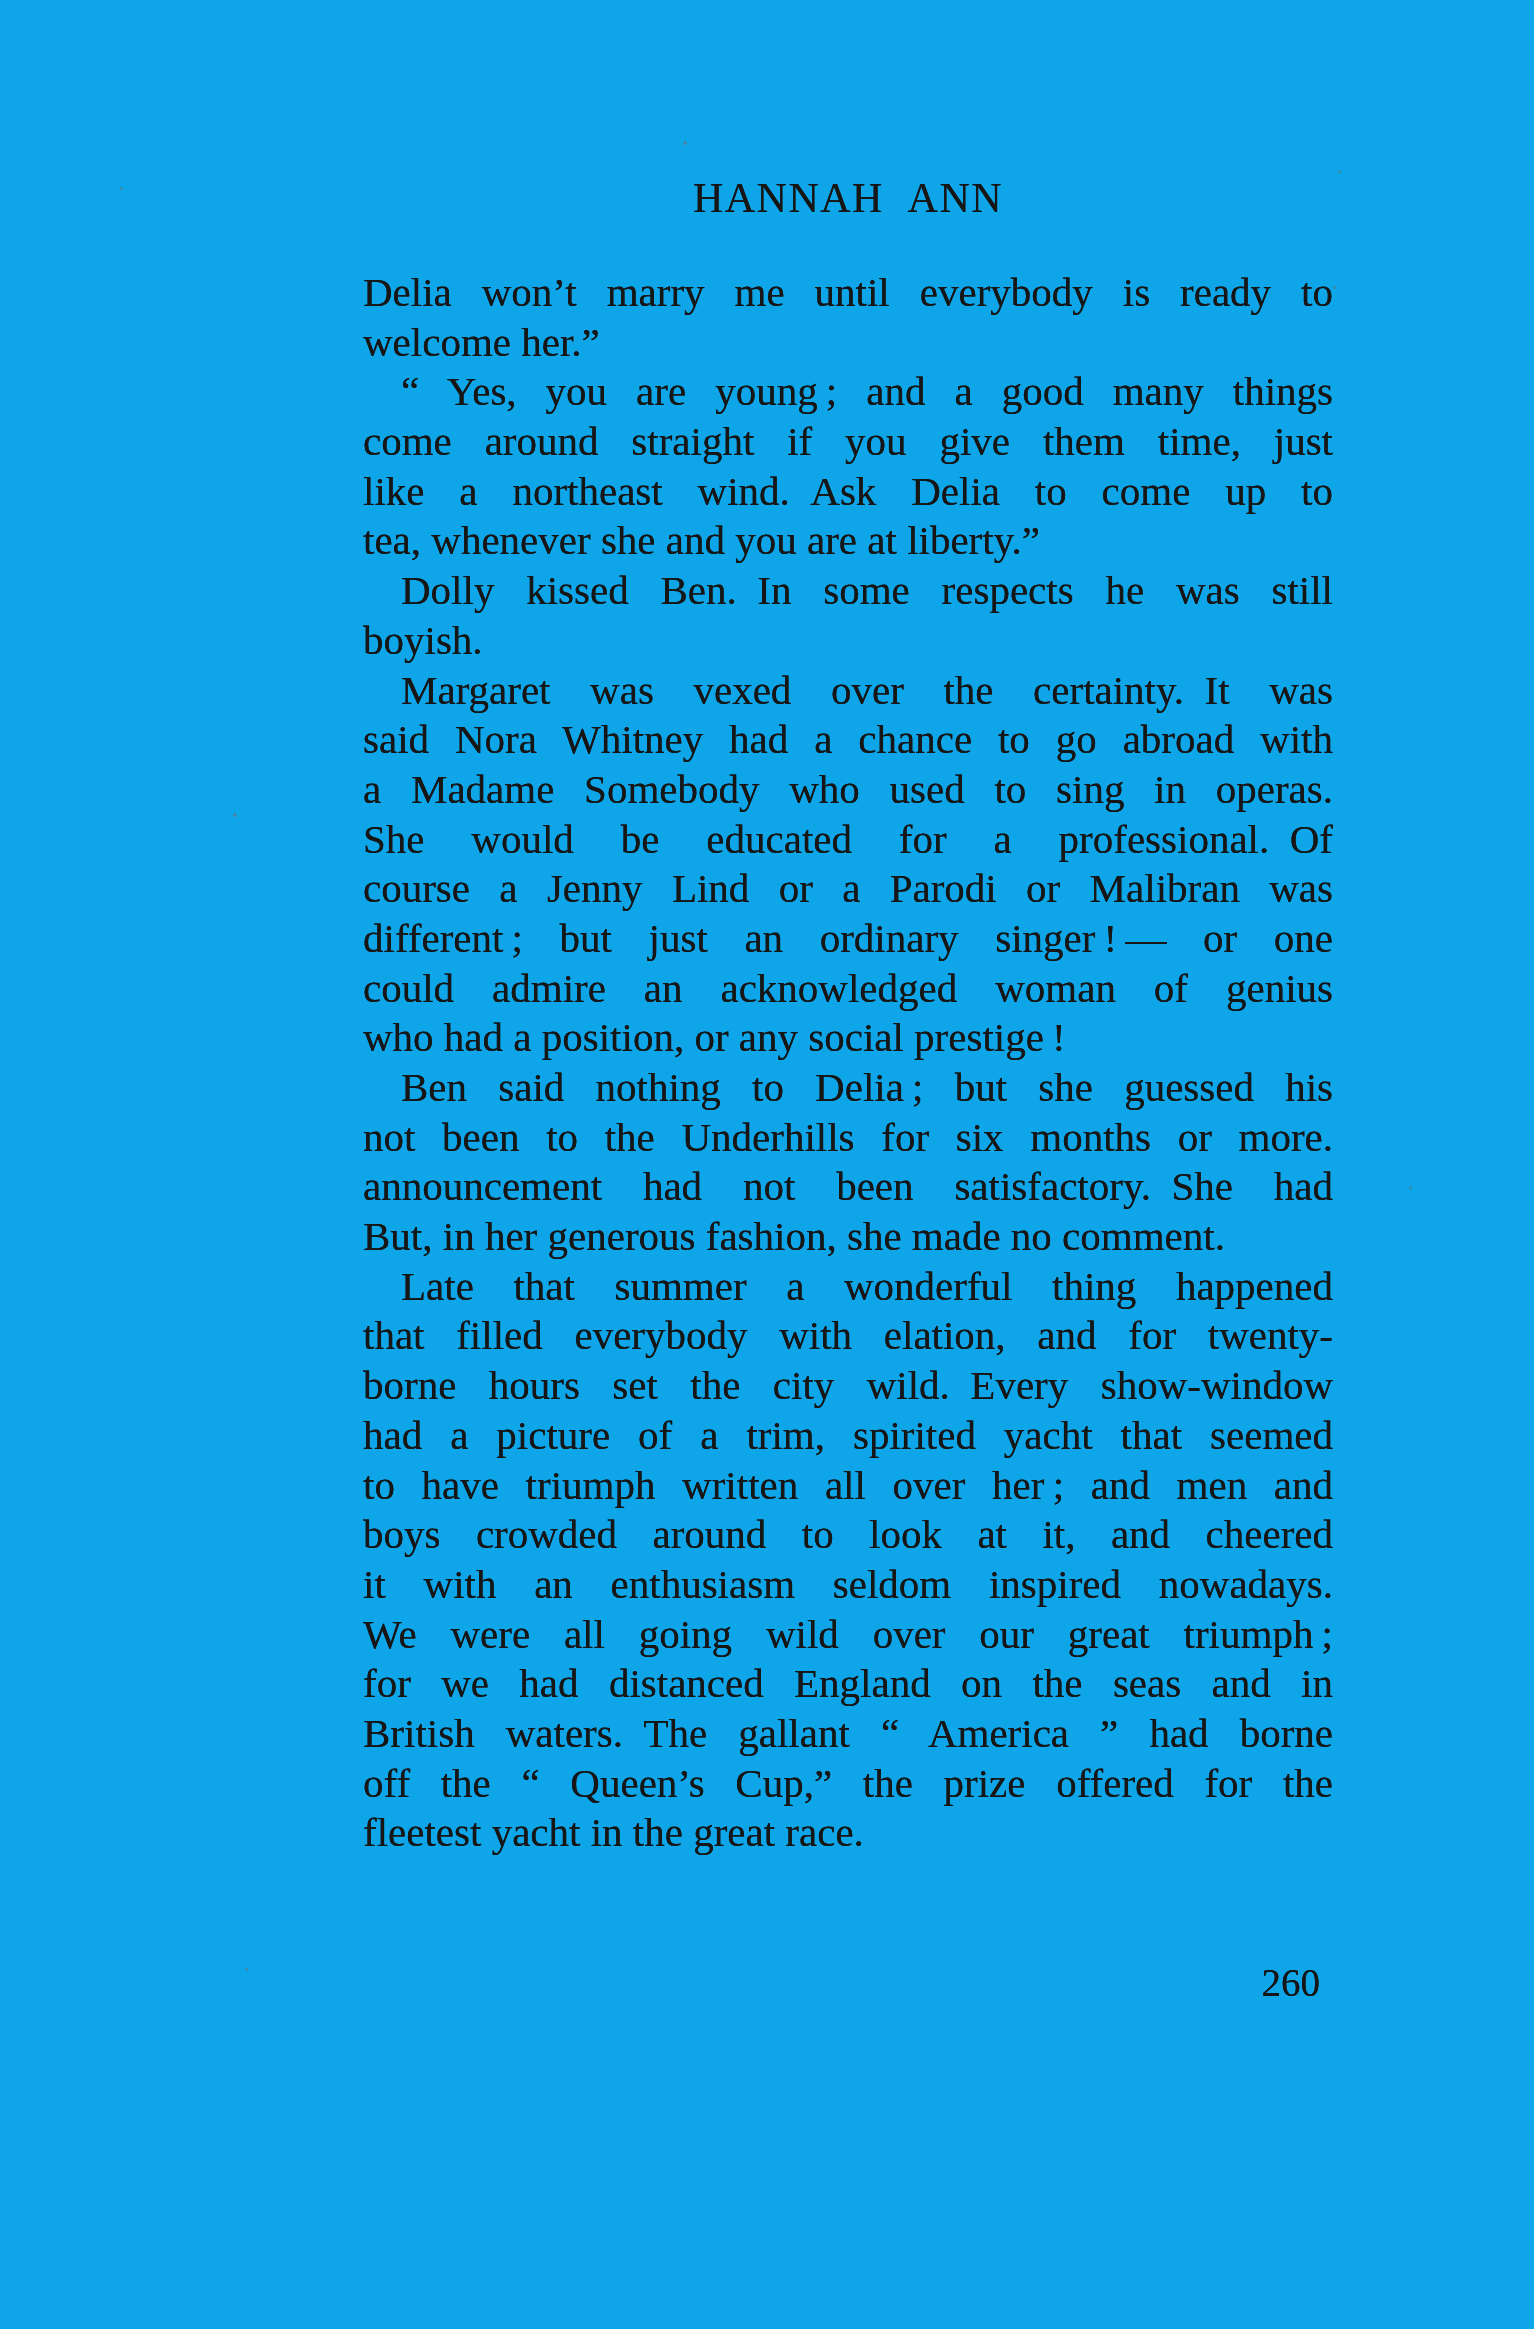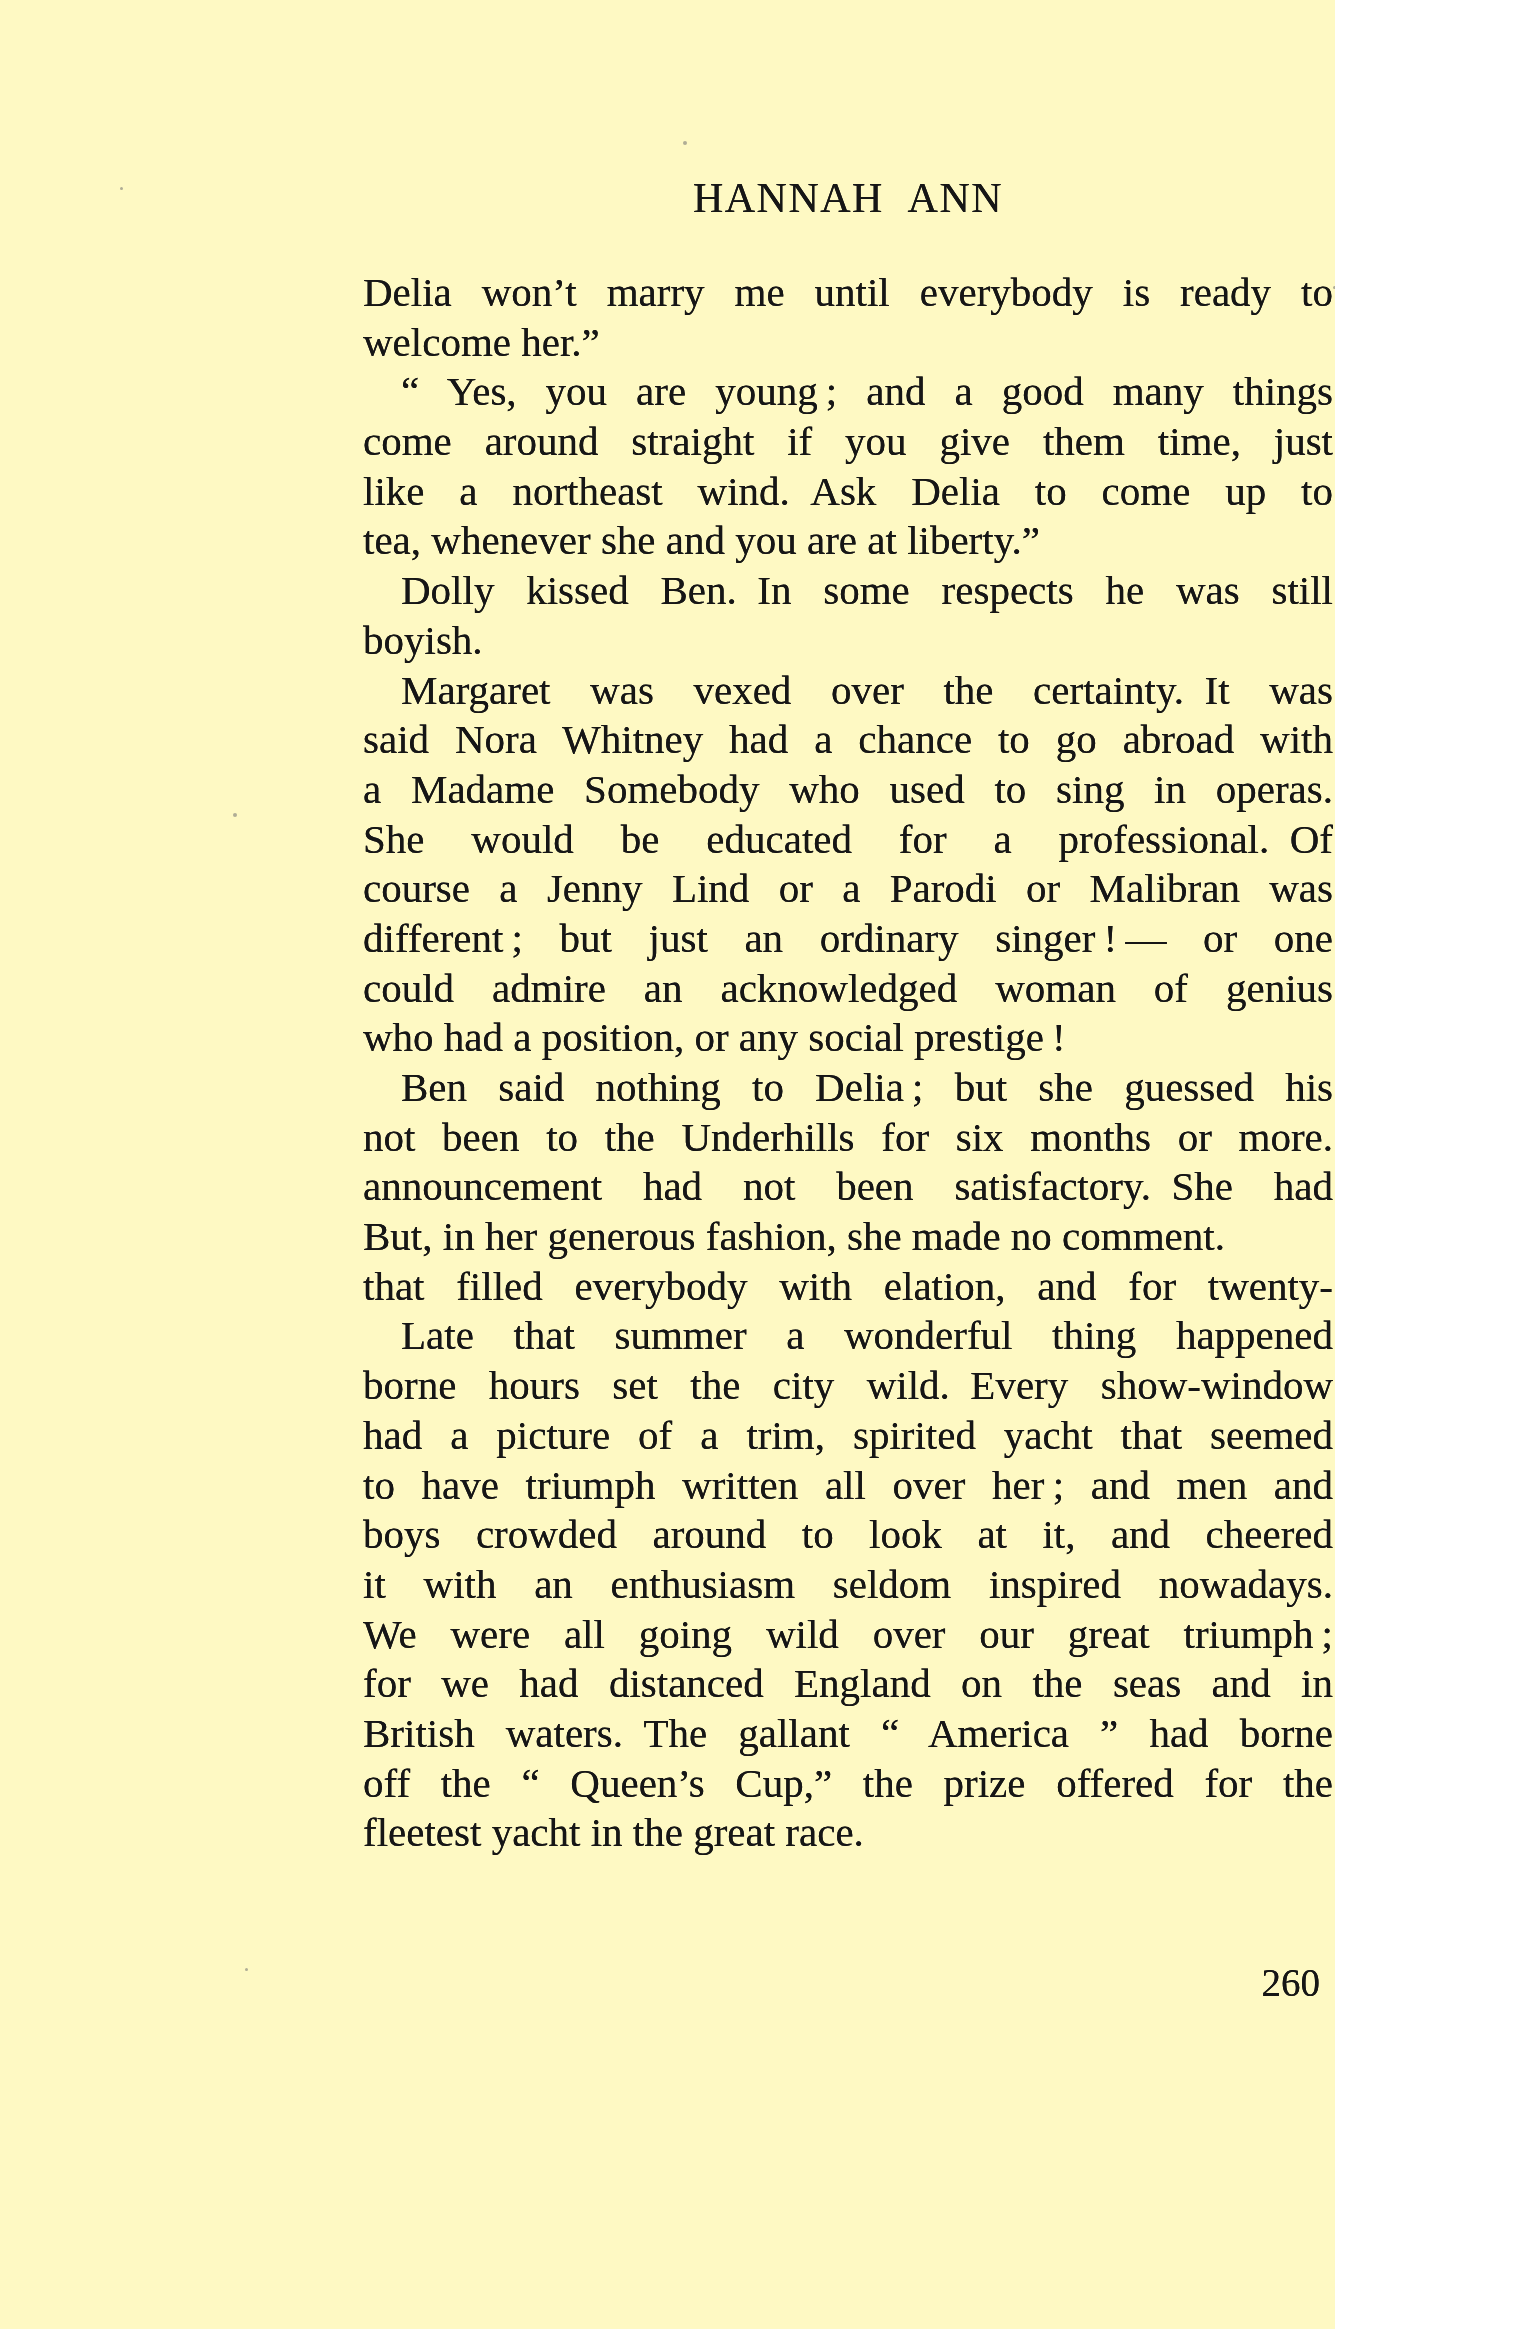--- a/index.html
+++ b/index.html
@@ -1,19 +1,19 @@
 <!DOCTYPE html>
 <html><head>
 <meta charset="utf-8">
 <style>
   html,body { margin:0; padding:0; background:#ffffff; }
   .sheet {
     position:relative;
-    width:1335px; height:2329px;
-    background:#fef9c3;
+    width:1534px; height:2329px;
+    background:#0ea5e9;
     overflow:hidden;
     font-family:"Liberation Serif","DejaVu Serif",serif;
     color:#161616;
   }
   .column {
     position:absolute;
     left:363px; top:0;
     width:970px; height:100%;
   }
   .running-header {
@@ -75,22 +75,22 @@
         <div class="line">a Madame Somebody who used to sing in operas.</div>
         <div class="line">She would be educated for a professional. Of</div>
         <div class="line">course a Jenny Lind or a Parodi or Malibran was</div>
         <div class="line">different ; but just an ordinary singer ! — or one</div>
         <div class="line">could admire an acknowledged woman of genius</div>
         <div class="line last">who had a position, or any social prestige !</div>
         <div class="line indent">Ben said nothing to Delia ; but she guessed his</div>
         <div class="line">not been to the Underhills for six months or more.</div>
         <div class="line">announcement had not been satisfactory. She had</div>
         <div class="line last">But, in her generous fashion, she made no comment.</div>
+        <div class="line indent">Late that summer a wonderful thing happened</div>
         <div class="line">that filled everybody with elation, and for twenty-</div>
-        <div class="line indent">Late that summer a wonderful thing happened</div>
         <div class="line">borne hours set the city wild. Every show-window</div>
         <div class="line">had a picture of a trim, spirited yacht that seemed</div>
         <div class="line">to have triumph written all over her ; and men and</div>
         <div class="line">boys crowded around to look at it, and cheered</div>
         <div class="line">it with an enthusiasm seldom inspired nowadays.</div>
         <div class="line">We were all going wild over our great triumph ;</div>
         <div class="line">for we had distanced England on the seas and in</div>
         <div class="line">British waters. The gallant “ America ” had borne</div>
         <div class="line">off the “ Queen’s Cup,” the prize offered for the</div>
         <div class="line last">fleetest yacht in the great race.</div>

